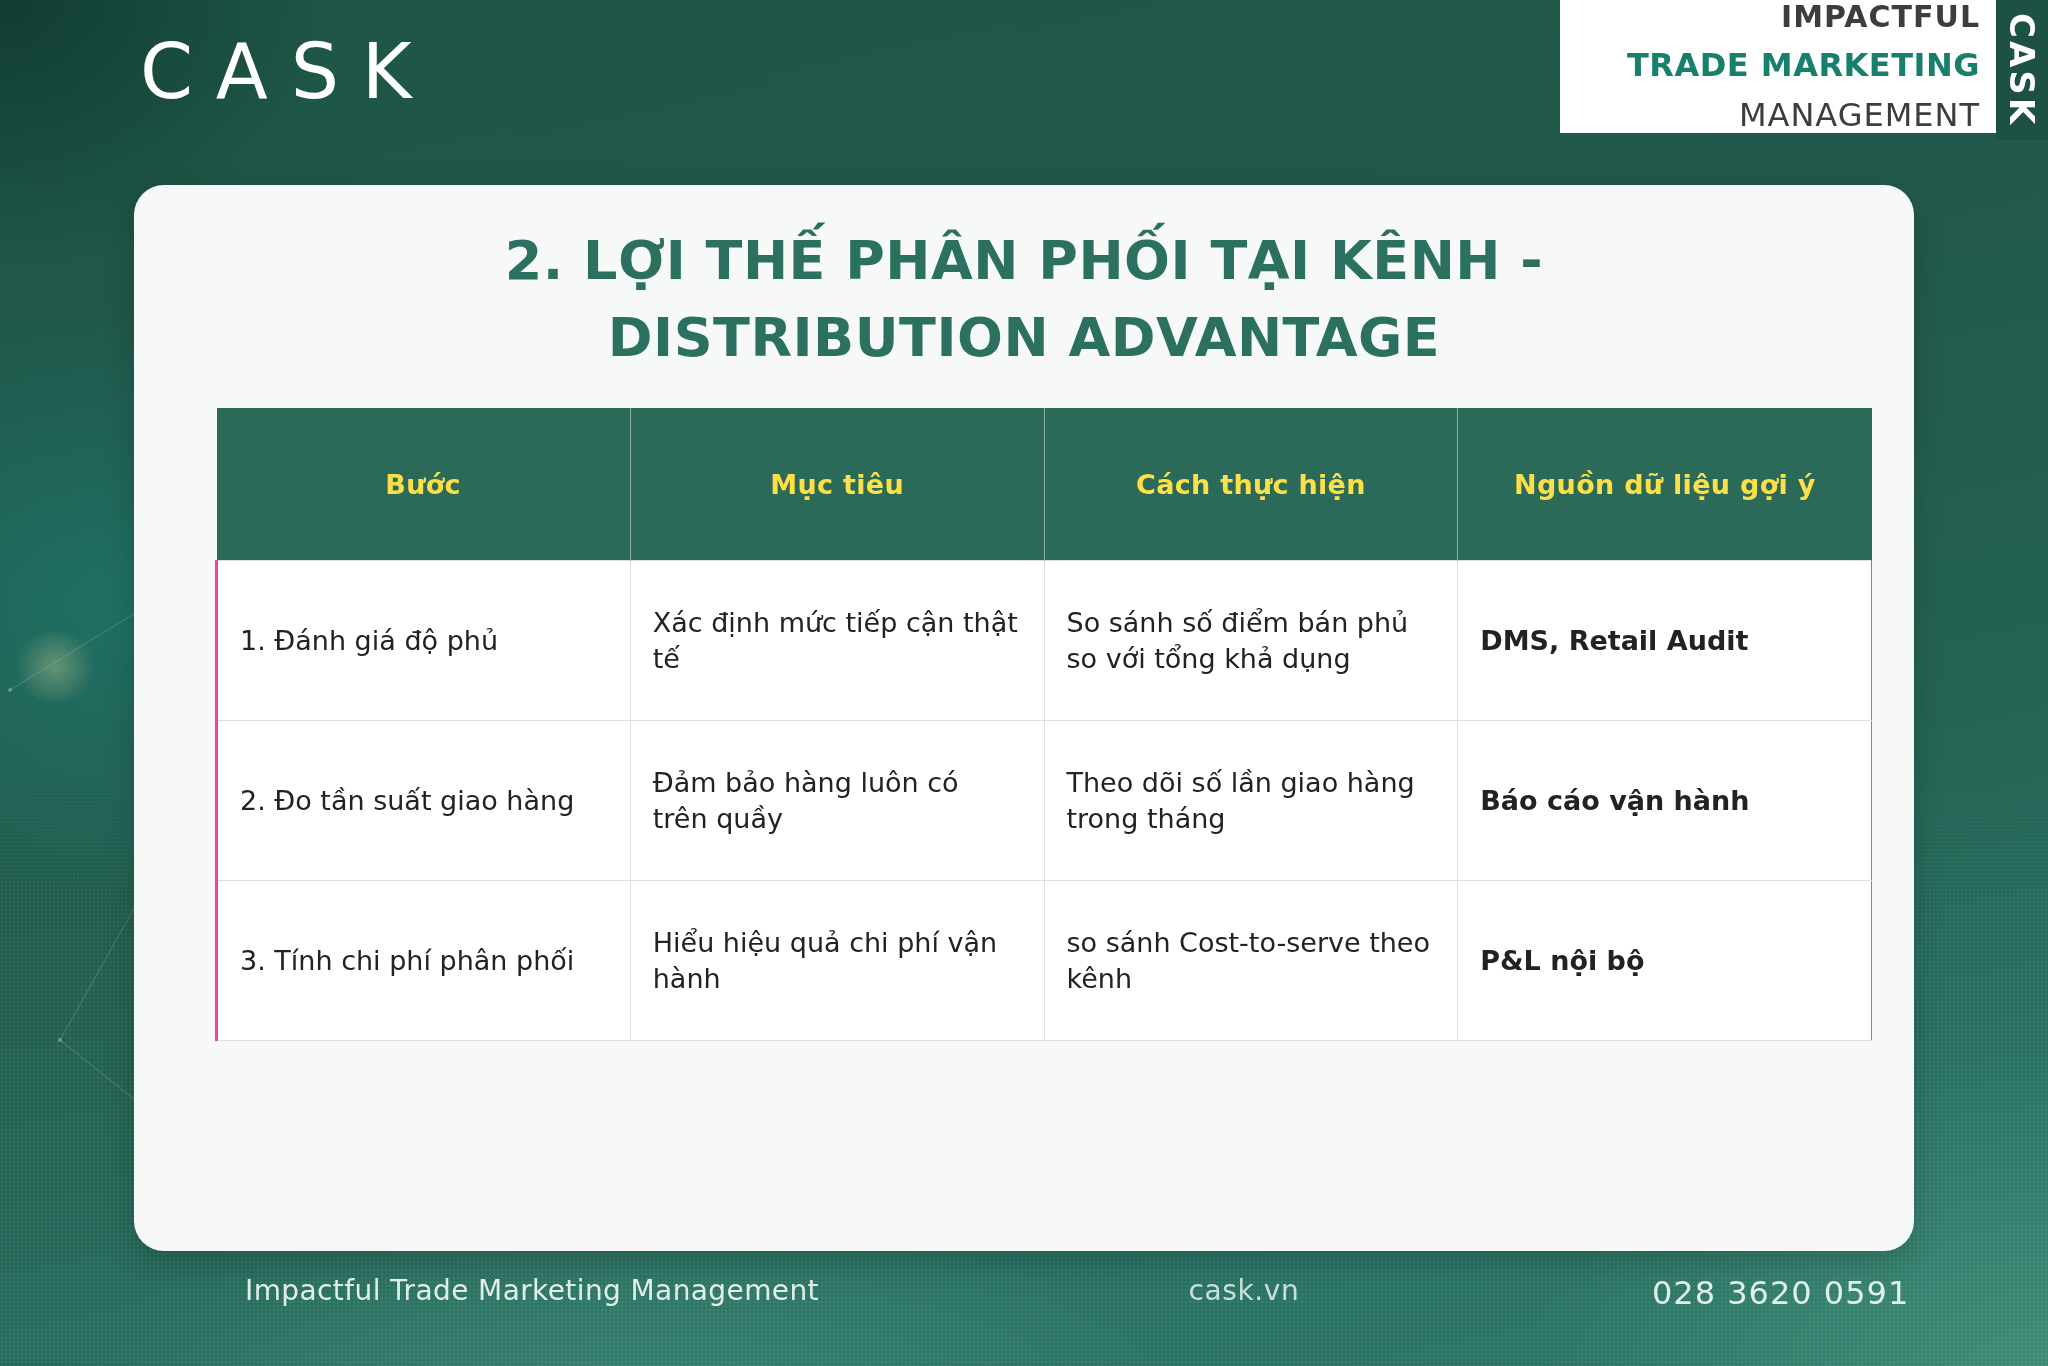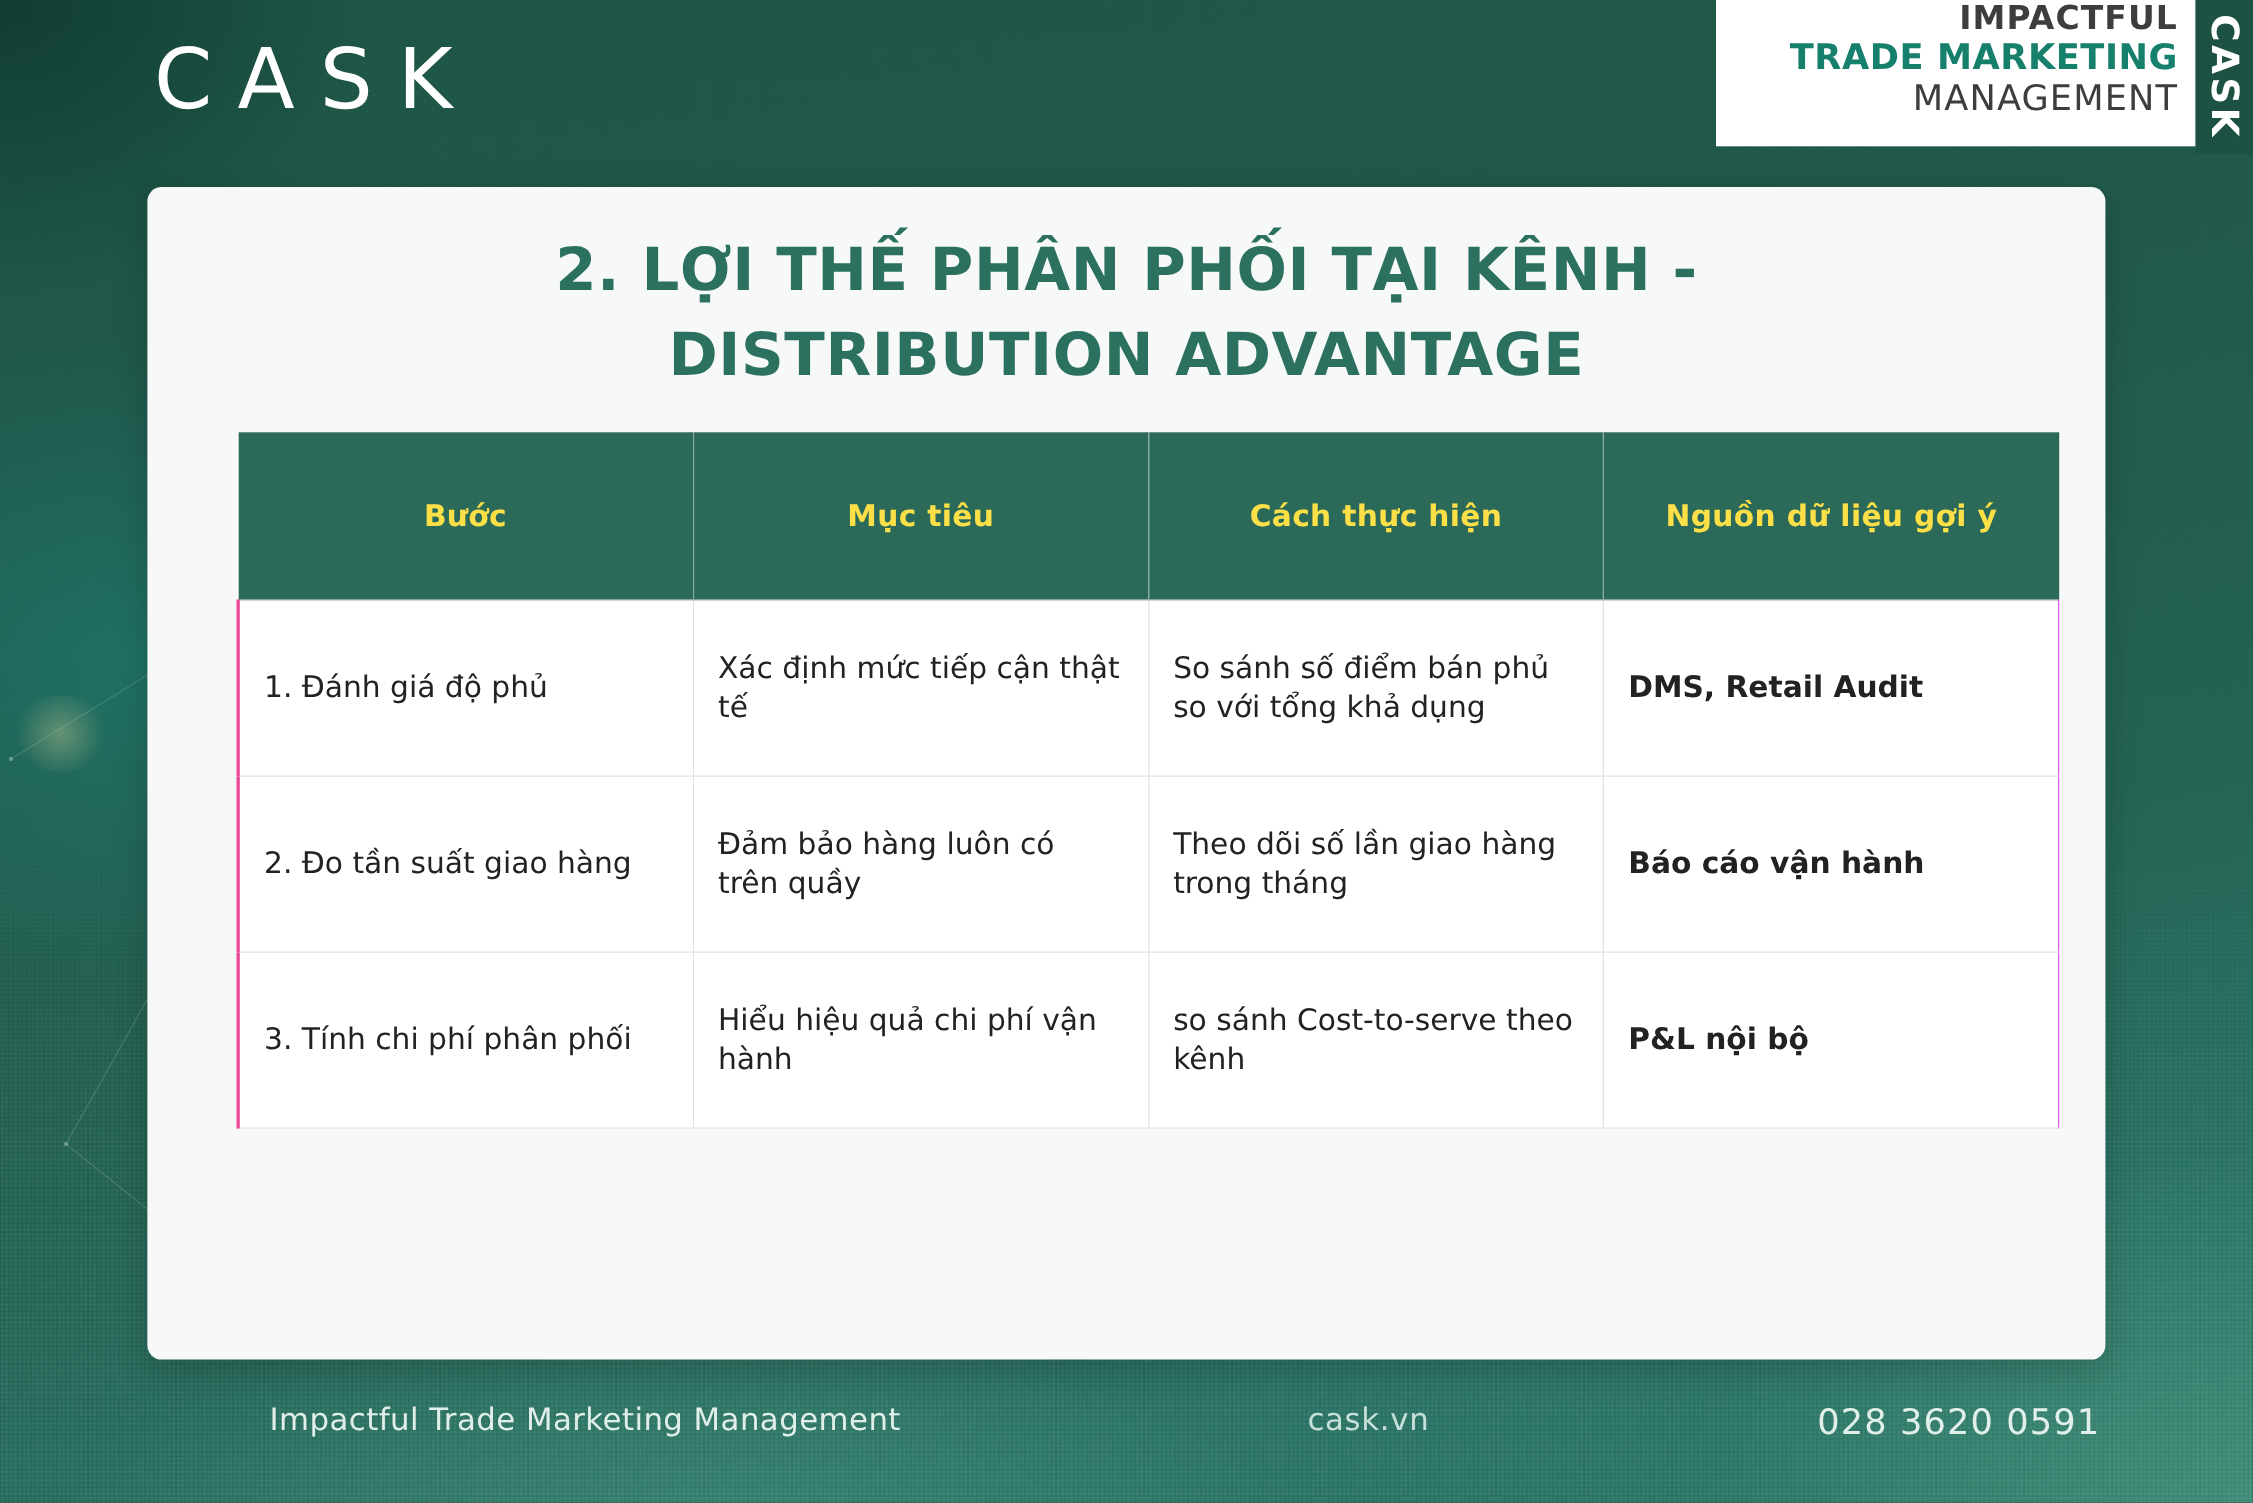--- a/index.html
+++ b/index.html
@@ -30,39 +30,39 @@
   
   .logo{
     position:absolute;left:140px;top:34px;color:#ffffff;
     font-size:76px;font-weight:400;letter-spacing:0.30em;line-height:1;
   }
 
   
   .badge{position:absolute;right:0;top:0;height:140px;}
   .badge-box{
     position:absolute;right:52px;top:0;width:436px;height:133px;background:#ffffff;
-    display:flex;flex-direction:column;justify-content:flex-start;align-items:flex-end;
+    display:flex;flex-direction:column;justify-content:space-between;align-items:flex-end;
     padding-right:16px;box-sizing:border-box;row-gap:2px;
   }
   .badge-line1{font-size:30px;font-weight:700;color:#3d3d3d;letter-spacing:1px;line-height:1.1;}
   .badge-line2{font-size:32px;font-weight:800;color:#17806d;letter-spacing:0.5px;line-height:1.1;}
   .badge-line3{font-size:32px;font-weight:500;color:#3d3d3d;letter-spacing:1px;line-height:1.1;}
   .badge-strip{
     position:absolute;right:0;top:0;width:52px;height:140px;background:#1d5144;
     display:flex;align-items:center;justify-content:center;overflow:visible;
   }
   .badge-strip span{
     transform:rotate(90deg);transform-origin:center;
     color:#ffffff;font-size:34px;font-weight:600;letter-spacing:3px;white-space:nowrap;
   }
 
   
   .card{
-    position:absolute;left:134px;top:170px;width:1780px;height:1066px;
-    background:#f7f9f8;border-radius:13px;
+    position:absolute;left:134px;top:185px;width:1780px;height:1066px;
+    background:#f7f9f8;border-radius:30px;
     box-shadow:0 10px 30px rgba(0,0,0,0.18);
   }
   .title{
     position:absolute;left:0;top:38px;width:100%;text-align:center;
     color:#2c7160;font-weight:800;font-size:54px;line-height:1.42;letter-spacing:0.5px;
   }
 
   
   table.steps{
     position:absolute;left:81px;top:223px;width:1657px;border-collapse:collapse;table-layout:fixed;

